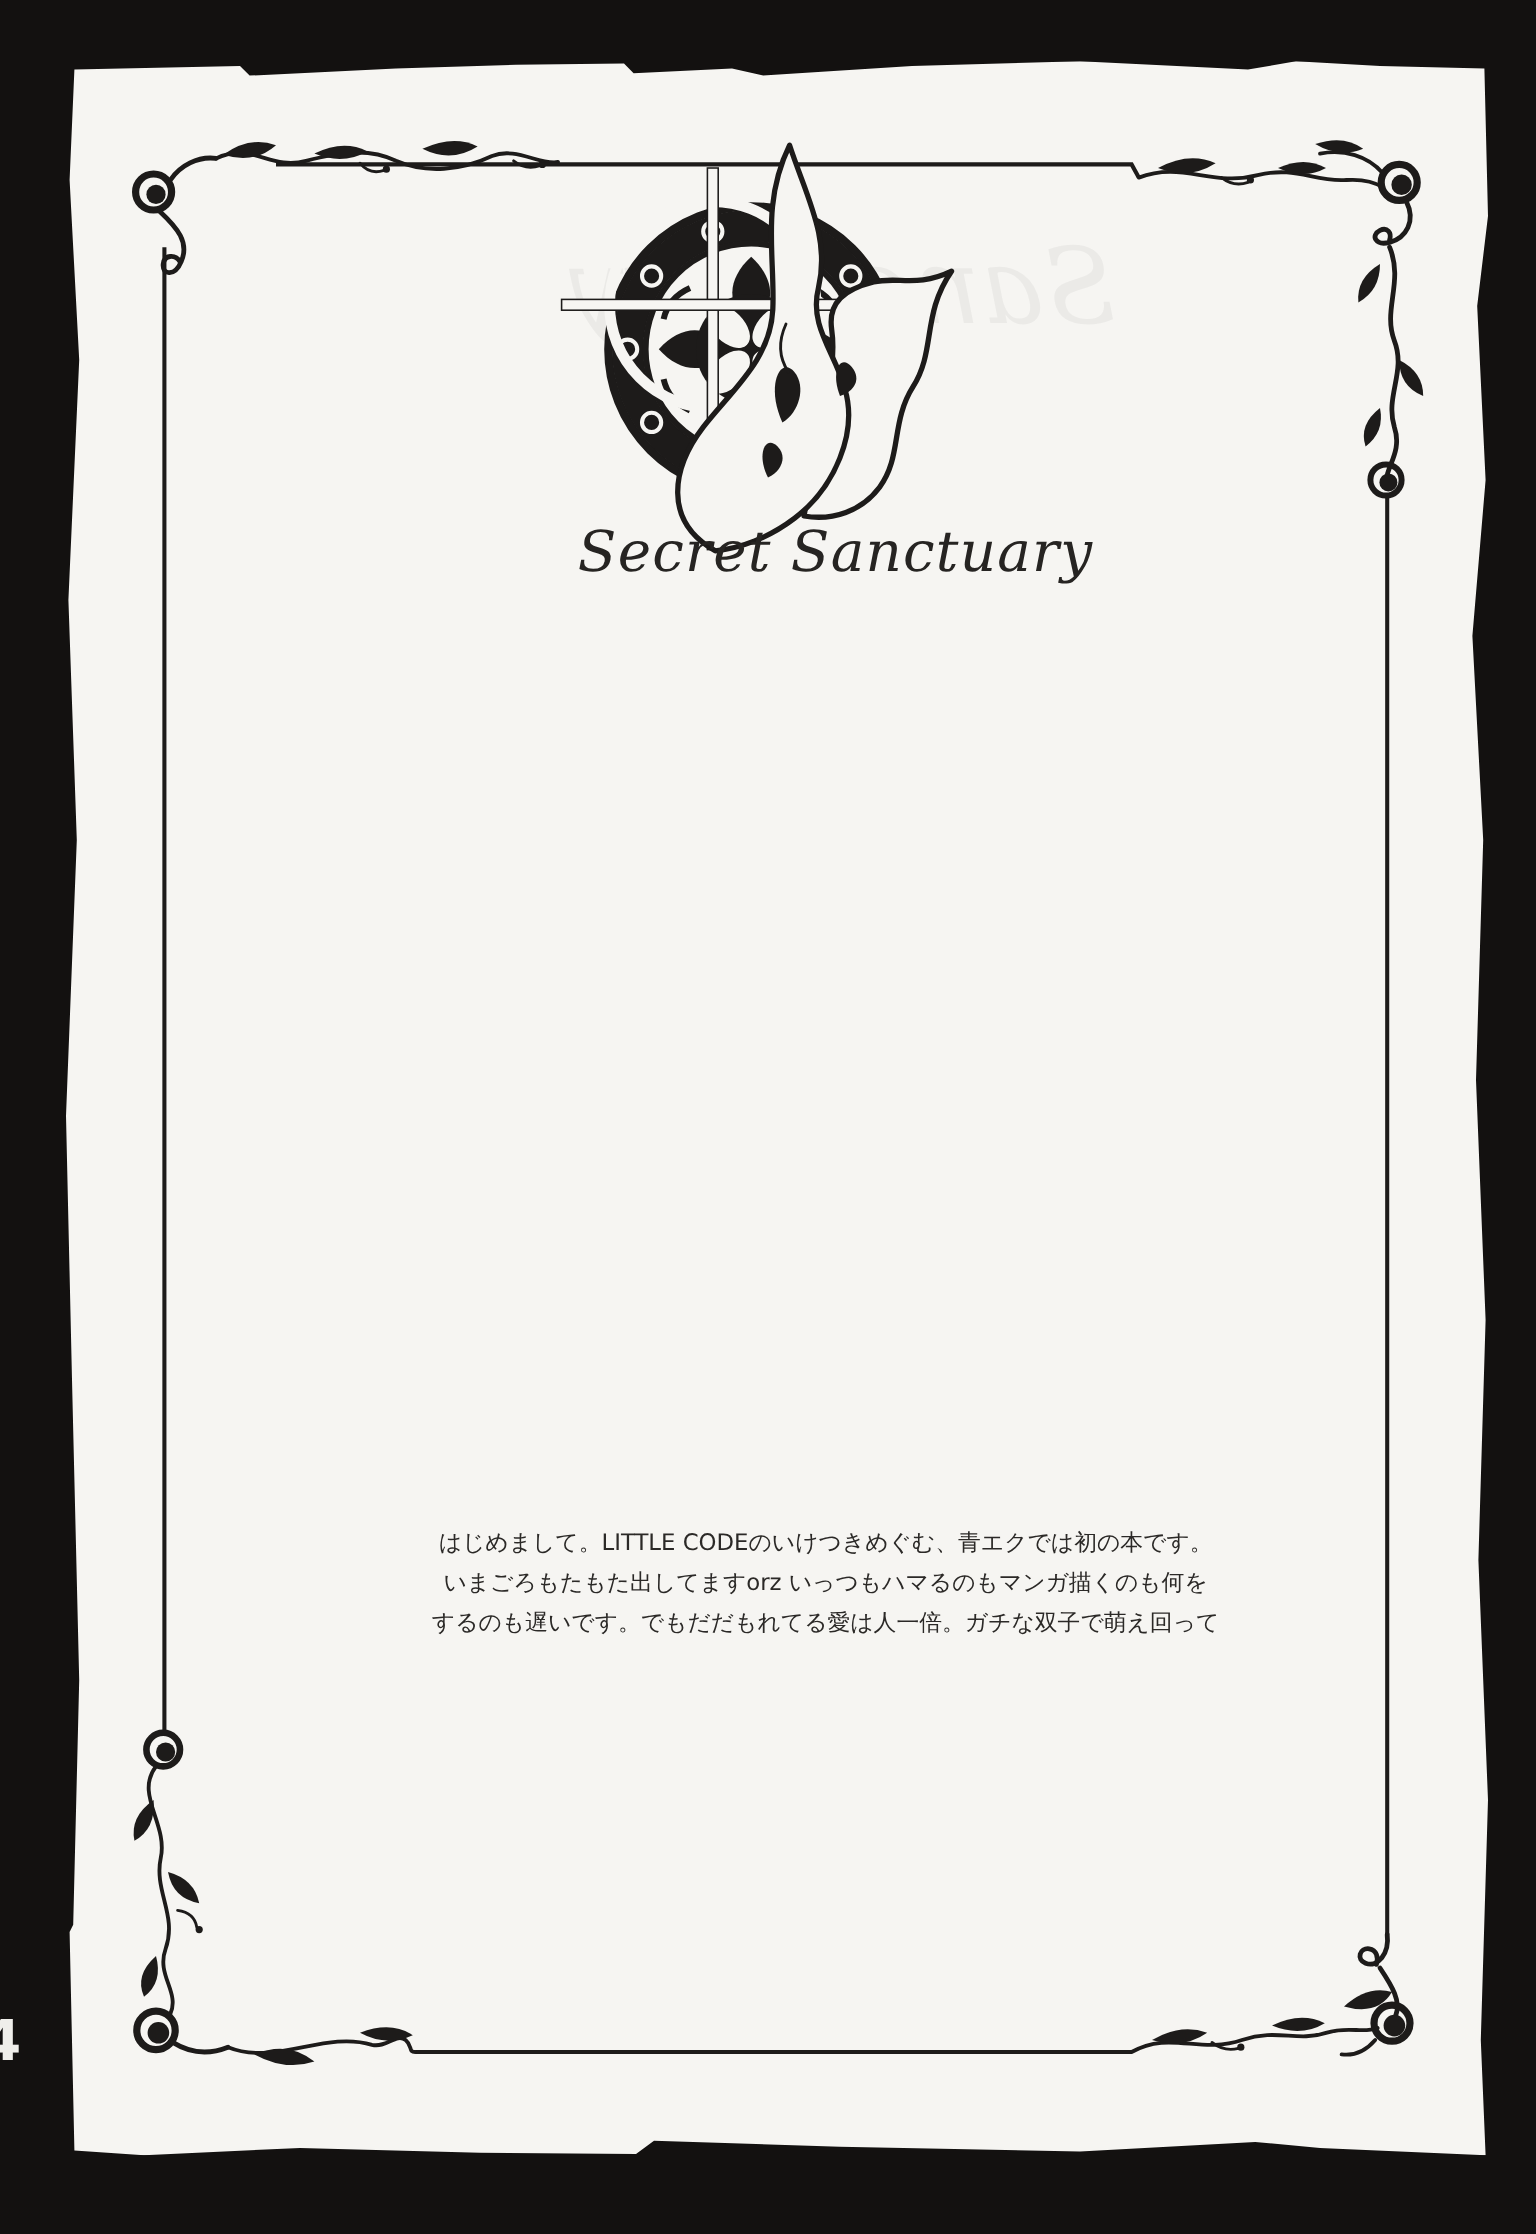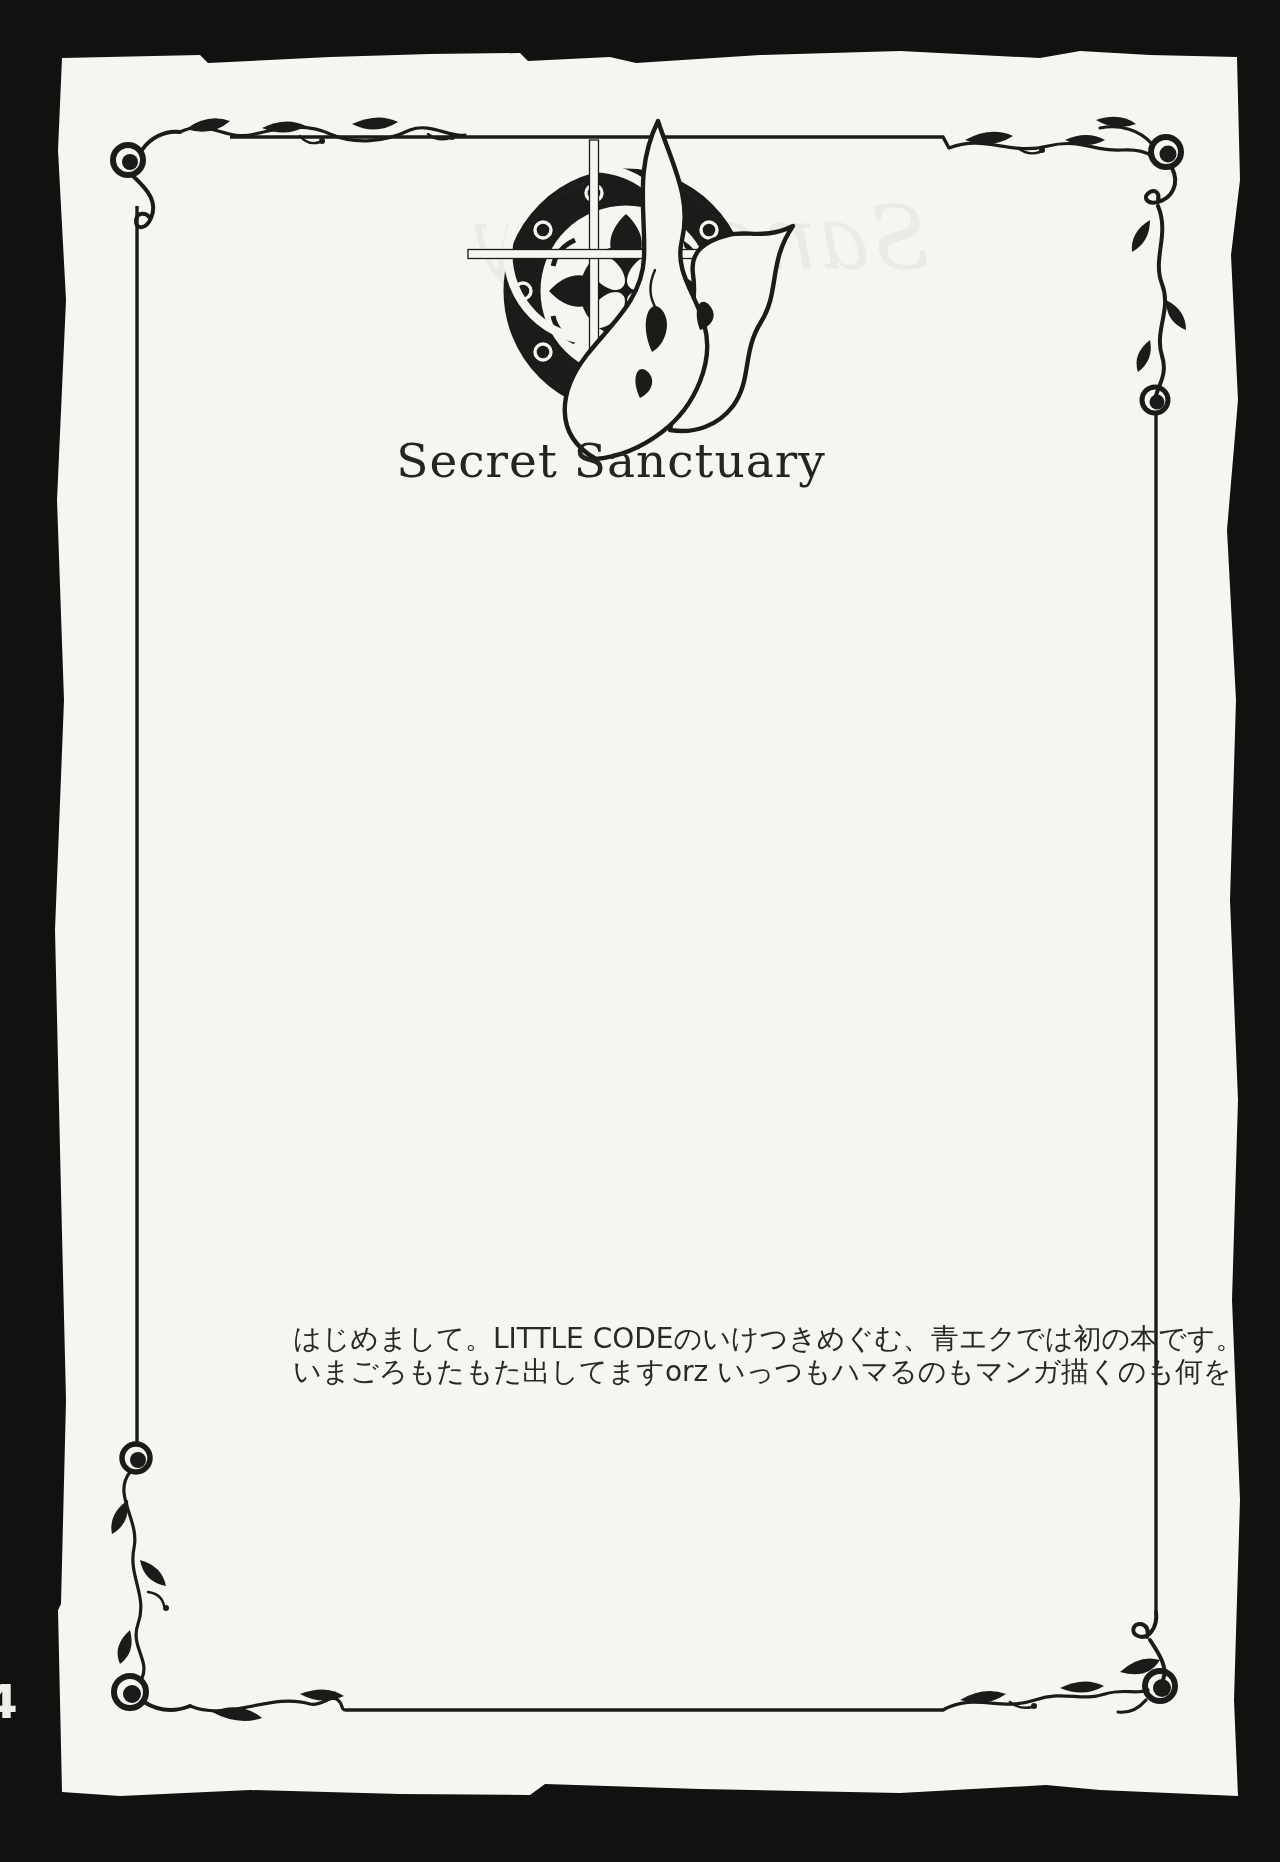--- a/index.html
+++ b/index.html
@@ -26,29 +26,30 @@
   }
   .ghost-title{
     left:130px;top:195px;width:800px;
     font-family:"DejaVu Serif", serif;font-style:italic;
     font-size:88px;line-height:1;color:#303030;opacity:.05;
     transform:scaleX(-1);white-space:nowrap;
   }
   .frame-svg{left:0;top:0;width:1280px;height:1862px;}
   .emblem-svg{left:455px;top:108px;width:380px;height:370px;}
   .title{
-    left:311px;top:434px;width:600px;text-align:center;
-    font-family:"DejaVu Serif", serif;
+    left:311px;top:434px;width:600px;text-align:right;
+    font-family:"DejaVu Serif", serif;font-style:italic;
     font-size:47px;line-height:1.15;letter-spacing:1px;color:#262422;
     white-space:nowrap;
   }
   .intro{
-    left:293px;top:1322px;width:790px;
-    font-size:28px;line-height:33px;color:#2b2927;
+    left:293px;top:1270px;width:790px;
+    font-size:19px;line-height:33px;color:#2b2927;
     letter-spacing:0px;
+    text-align:center;
   }
   .intro div{white-space:nowrap;}
   .page-number{
     left:-15px;top:1678px;
     font-size:47px;font-weight:bold;color:#efeeea;line-height:1;
   }
   
   .vine{fill:none;stroke:#1d1b1a;stroke-width:3.2;stroke-linecap:round;}
   .vine-thick{fill:none;stroke:#1d1b1a;stroke-width:4;stroke-linecap:round;}
   .line{fill:none;stroke:#1d1b1a;stroke-width:3.4;}
@@ -200,15 +201,16 @@
     <path class="ink" d="M700,330 C692,310 700,294 710,306 C718,316 712,326 700,330 Z"></path>
     <path class="curl" d="M655,270 q-10,22 2,40"></path>
   </g>
 </svg>
 
 <div class="abs title">Secret Sanctuary</div>
 
 <div class="abs intro">
   <div>はじめまして。LITTLE CODEのいけつきめぐむ、青エクでは初の本です。</div>
   <div>いまごろもたもた出してますorz いっつもハマるのもマンガ描くのも何を</div>
+  <div>するのも遅いです。でもだだもれてる愛は人一倍。ガチな双子で萌え回って</div>
 </div>
 
 <div class="abs page-number">4</div>
 
 </body></html>

